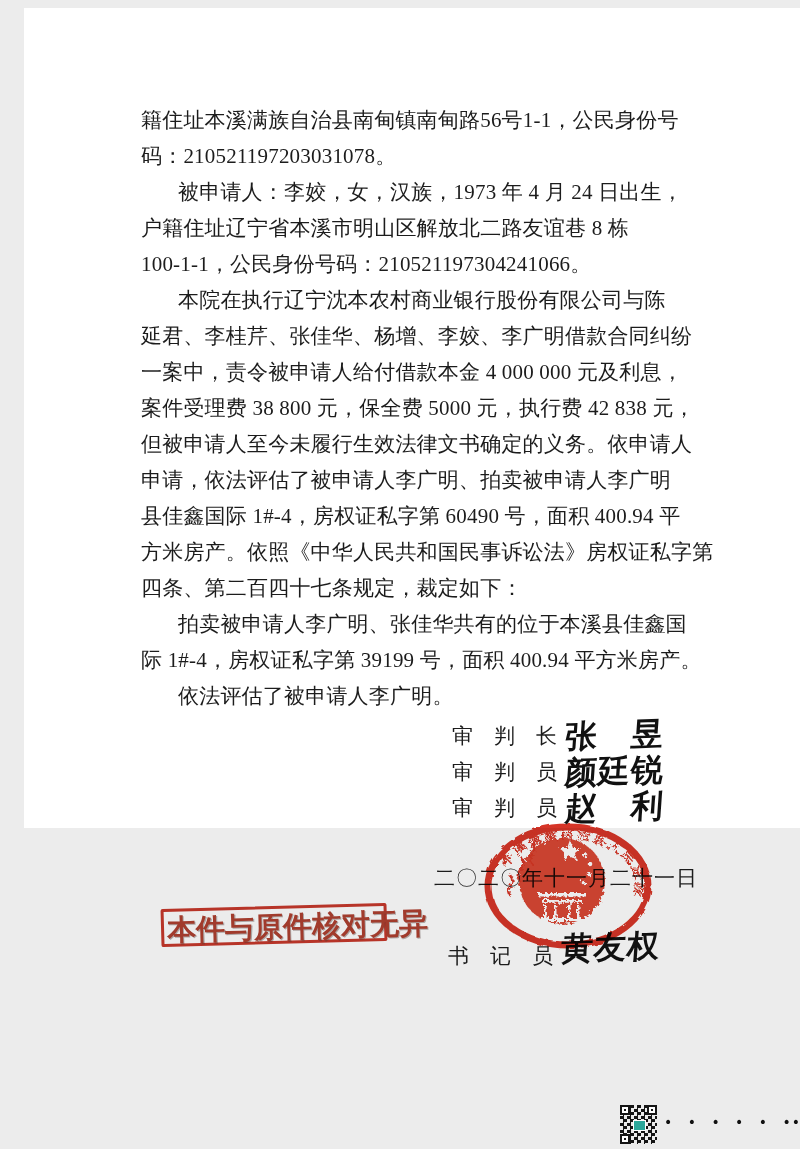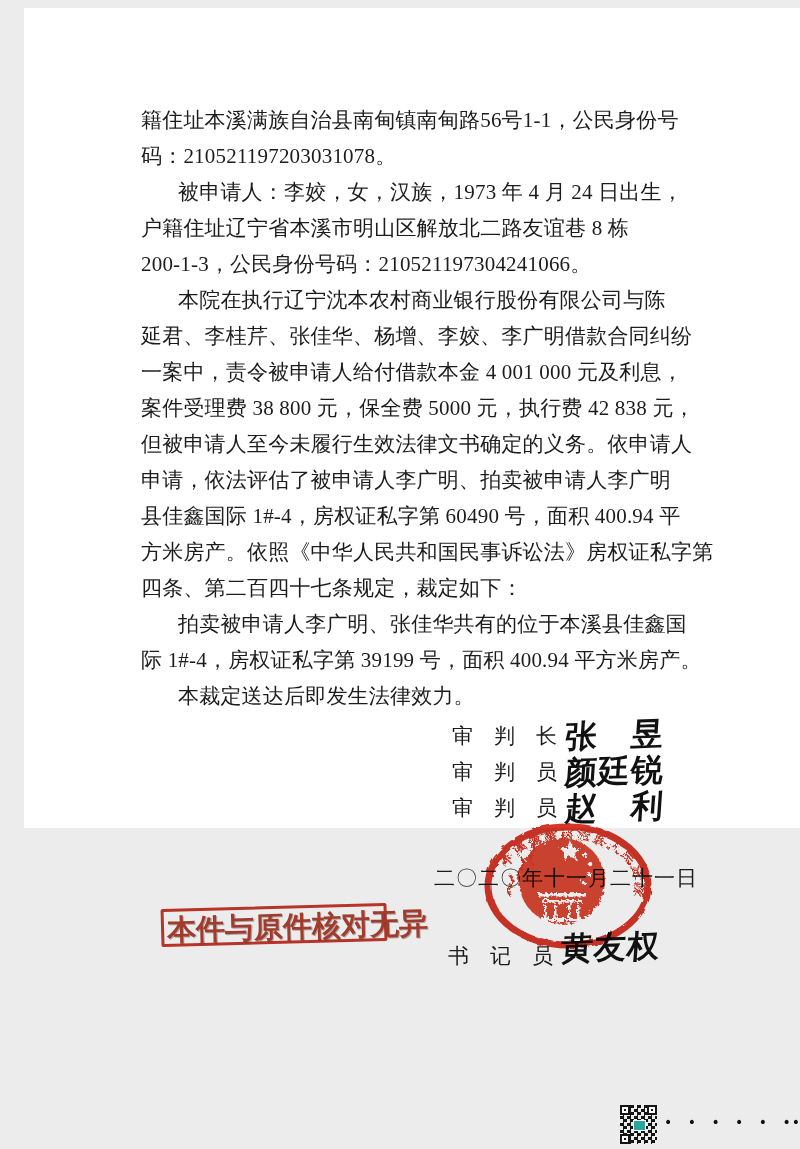--- a/index.html
+++ b/index.html
@@ -46,33 +46,33 @@
 </head>
 <body>
 
 <div class="page">
 
   <section>
     <div class="line l0">籍住址本溪满族自治县南甸镇南甸路56号1-1，公民身份号</div>
     <div class="line l1">码：210521197203031078。</div>
     <div class="line l2 indent">被申请人：李姣，女，汉族，1973 年 4 月 24 日出生，</div>
     <div class="line l3">户籍住址辽宁省本溪市明山区解放北二路友谊巷 8 栋</div>
-    <div class="line l4">200-1-3，公民身份号码：210521197304241066。</div>
+    <div class="line l4">100-1-1，公民身份号码：210521197304241066。</div>
     <div class="line l5 indent">本院在执行辽宁沈本农村商业银行股份有限公司与陈</div>
     <div class="line l6">延君、李桂芹、张佳华、杨增、李姣、李广明借款合同纠纷</div>
-    <div class="line l7">一案中，责令被申请人给付借款本金 4 001 000 元及利息，</div>
+    <div class="line l7">一案中，责令被申请人给付借款本金 4 000 000 元及利息，</div>
     <div class="line l8">案件受理费 38 800 元，保全费 5000 元，执行费 42 838 元，</div>
     <div class="line l9">但被申请人至今未履行生效法律文书确定的义务。依申请人</div>
     <div class="line l10">申请，依法评估了被申请人李广明、拍卖被申请人李广明</div>
     <div class="line l11">县佳鑫国际 1#-4，房权证私字第 60490 号，面积 400.94 平</div>
     <div class="line l12">方米房产。依照《中华人民共和国民事诉讼法》房权证私字第</div>
     <div class="line l13">四条、第二百四十七条规定，裁定如下：</div>
     <div class="line l14 indent">拍卖被申请人李广明、张佳华共有的位于本溪县佳鑫国</div>
     <div class="line l15">际 1#-4，房权证私字第 39199 号，面积 400.94 平方米房产。</div>
-    <div class="line l16 indent">本裁定送达后即发生法律效力。</div>
+    <div class="line l16 indent">依法评估了被申请人李广明。</div>
   </section>
 
   <div class="sig s0">
     <span class="role">审　判　长</span>
     <span class="handwrite">张　昱</span>
   </div>
   <div class="sig s1">
     <span class="role">审　判　员</span>
     <span class="handwrite">颜廷锐</span>
   </div>

